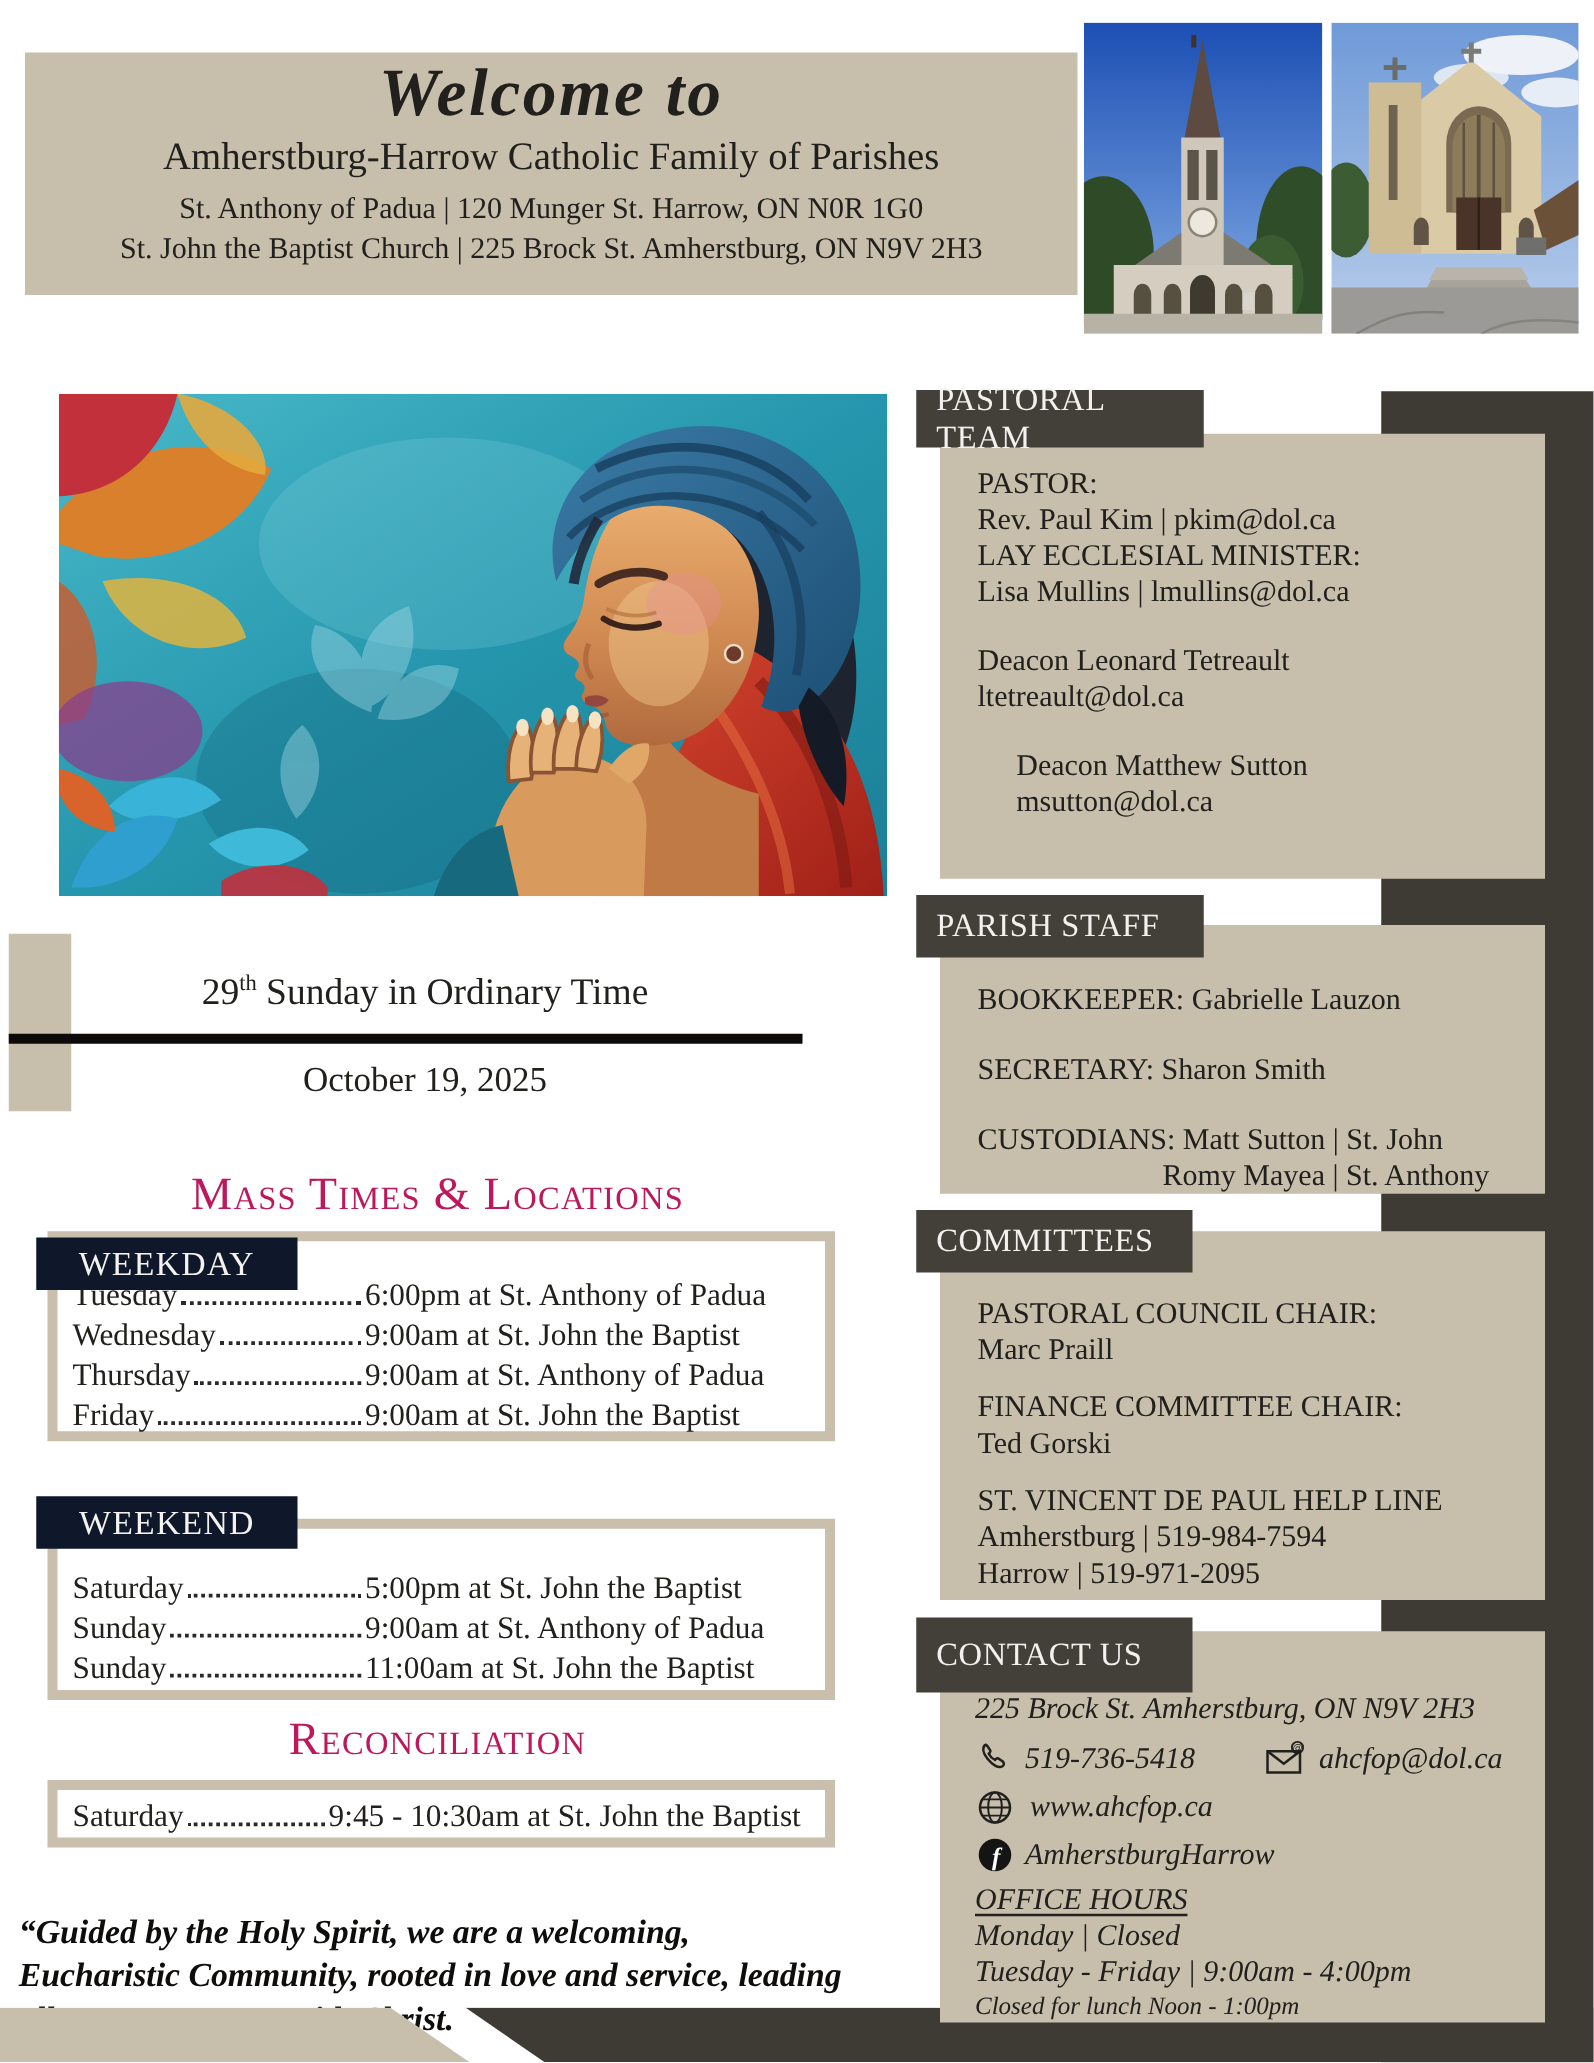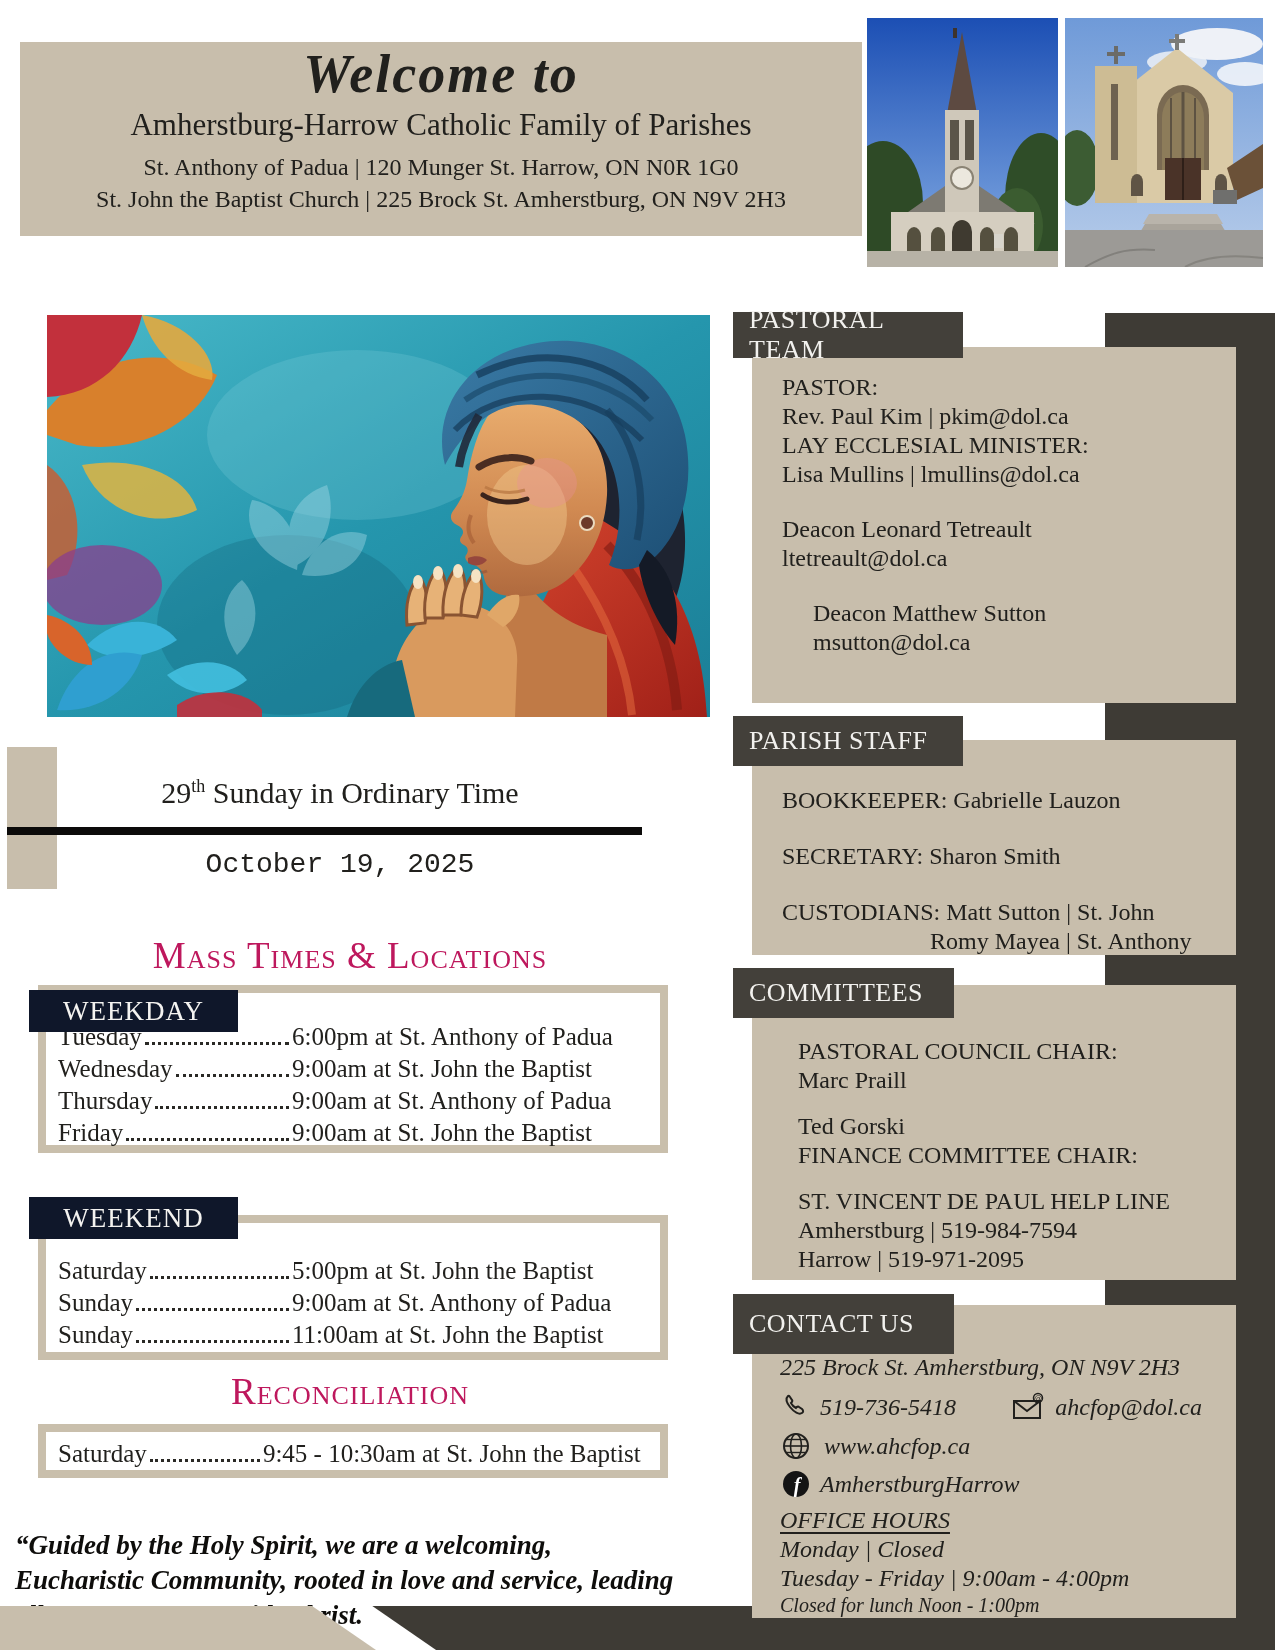--- a/index.html
+++ b/index.html
@@ -24,21 +24,21 @@
         display:flex;align-items:center;padding-left:16px;z-index:4;}
   .tanbox{background:#c8beac;z-index:2;box-sizing:border-box;}
   .tanbox .inner{padding:0 20px 0 30px;font-size:24px;line-height:29px;}
   .grp{margin-top:0;}
 
   
   .sun-accent{left:7px;top:747px;width:50px;height:142px;background:#c8beac;z-index:1;}
   .sun-title{left:30px;top:776px;width:620px;text-align:center;font-size:30px;z-index:2;}
   .sup{vertical-align:super;font-size:60%;}
   .sun-rule{left:7px;top:827px;width:635px;height:8px;background:#0c0b0a;z-index:3;}
-  .sun-date{left:30px;top:849px;width:620px;text-align:center;font-size:28px;z-index:2;font-family:Liberation Mono, monospace;}
+  .sun-date{left:30px;top:849px;width:620px;text-align:center;font-size:28px;z-index:2;}
 
   
   .big-head{width:640px;text-align:center;font-variant:small-caps;font-weight:400;
             color:#be185d;letter-spacing:1px;}
   .mass-head{left:30px;top:934px;font-size:37px;}
   .recon-head{left:30px;top:1370px;font-size:37px;}
   .sched-chip{left:29px;width:209px;height:42px;background:#0f172a;color:#f4f3f0;
               font-size:27px;display:flex;align-items:center;justify-content:center;z-index:4;letter-spacing:1px;}
   .sched-box{left:38px;width:630px;background:#ffffff;border:8px solid #c9bfac;box-sizing:border-box;z-index:2;}
   .srow{display:flex;align-items:baseline;font-size:25px;line-height:32px;padding:0 8px 0 12px;}
@@ -267,28 +267,28 @@
       <div style="margin-top:27px;">SECRETARY: Sharon Smith</div>
       <div style="margin-top:27px;">CUSTODIANS: Matt Sutton | St. John</div>
       <div style="margin-left:148px;">Romy Mayea | St. Anthony</div>
     </div>
   </div>
 
   <div class="abs chip" style="left:733px;top:968px;width:205px;height:50px;">
     <span>COMMITTEES</span>
   </div>
   <div class="abs tanbox" style="left:752px;top:985px;width:484px;height:295px;">
-    <div class="inner" style="padding-top:52px;margin-left:16px;">
+    <div class="inner" style="padding-top:52px;">
       <div class="grp">
         <div>PASTORAL COUNCIL CHAIR:</div>
         <div>Marc Praill</div>
       </div>
       <div class="grp" style="margin-top:17px;">
+        <div>FINANCE COMMITTEE CHAIR:</div>
         <div>Ted Gorski</div>
-        <div>FINANCE COMMITTEE CHAIR:</div>
       </div>
       <div class="grp" style="margin-top:17px;">
         <div>ST. VINCENT DE PAUL HELP LINE</div>
         <div>Amherstburg | 519-984-7594</div>
         <div>Harrow | 519-971-2095</div>
       </div>
     </div>
   </div>
 
   <div class="abs chip" style="left:733px;top:1294px;width:205px;height:60px;text-align:right;">

